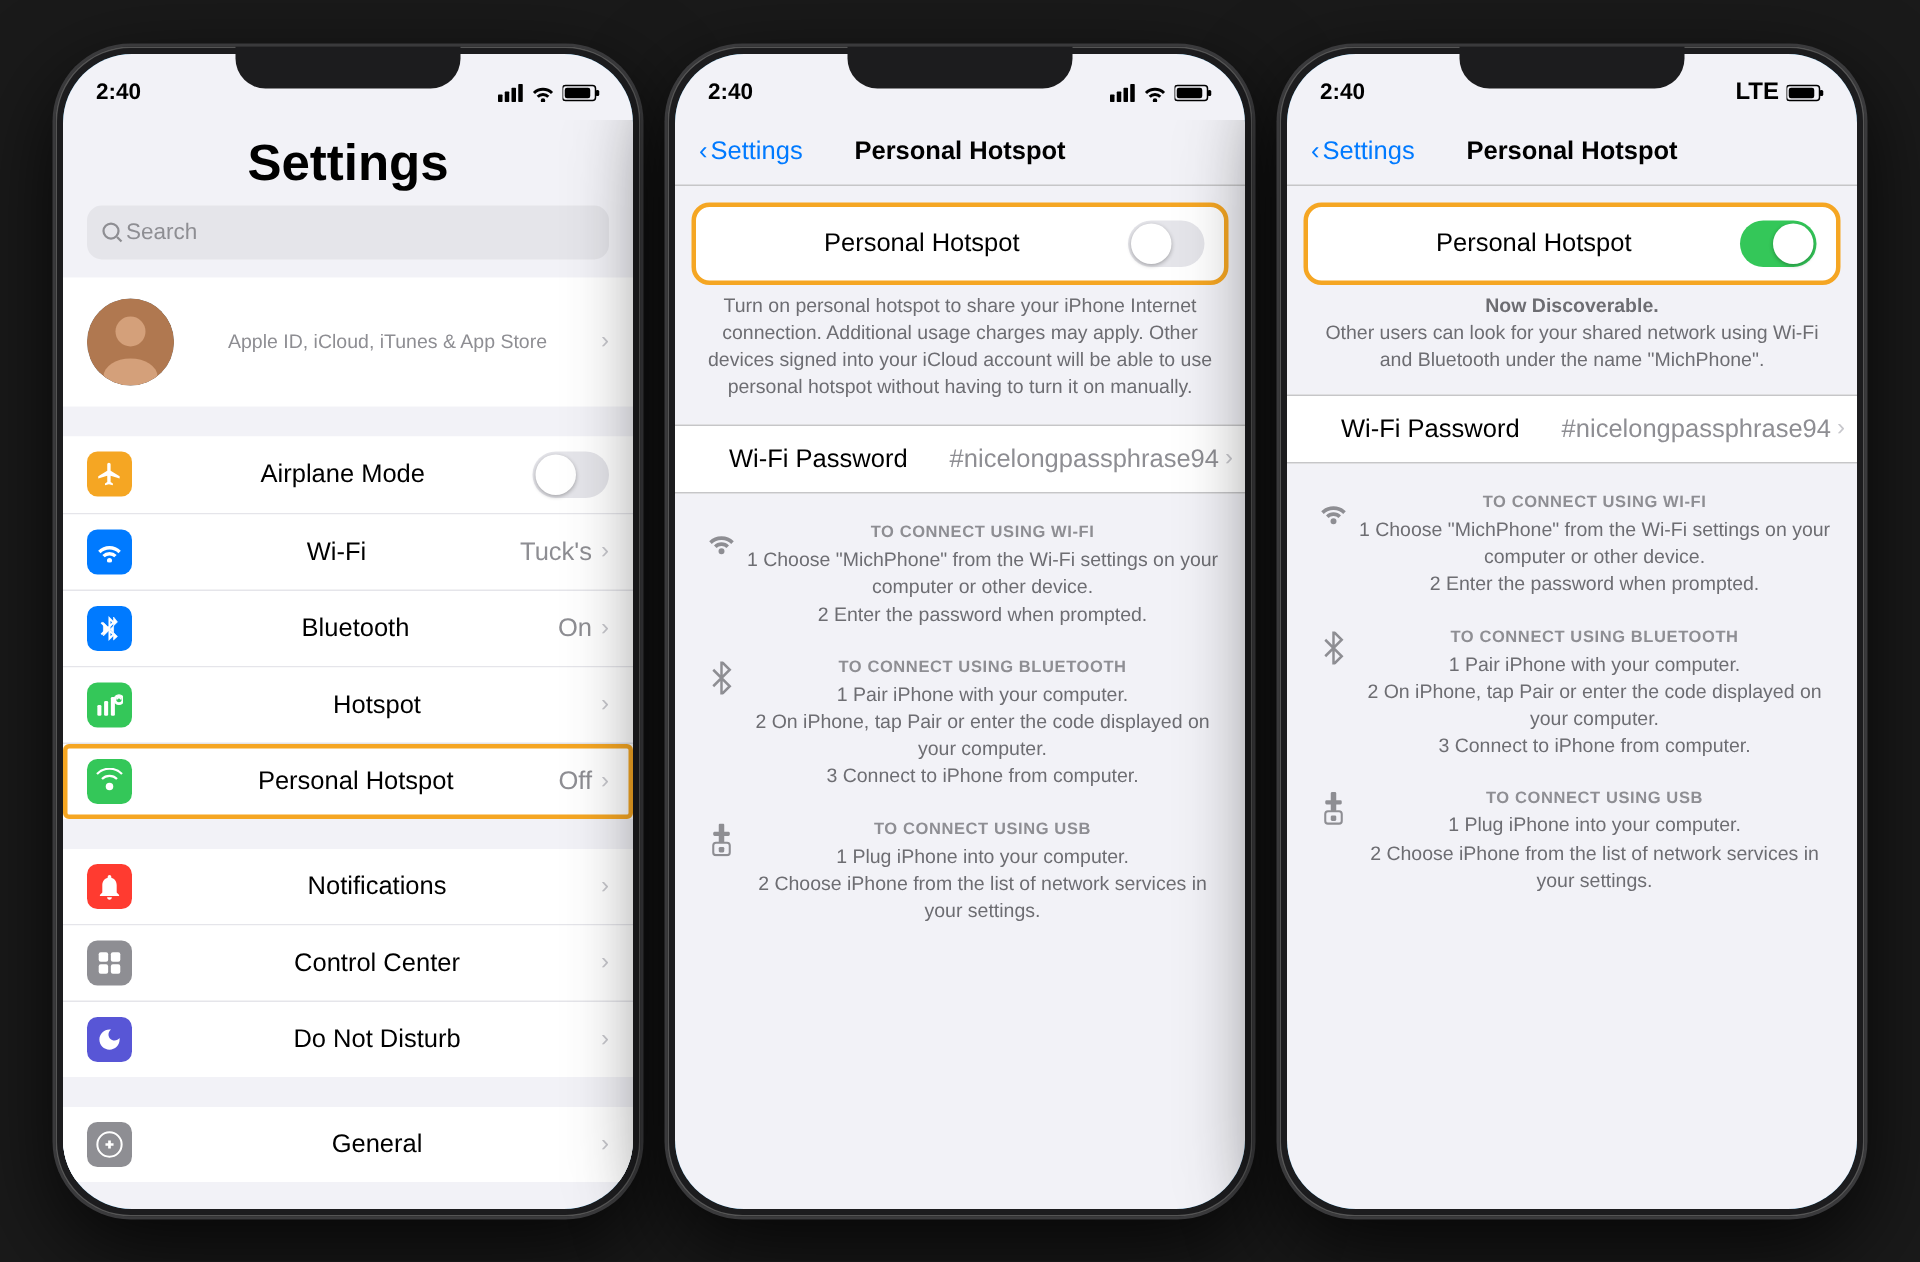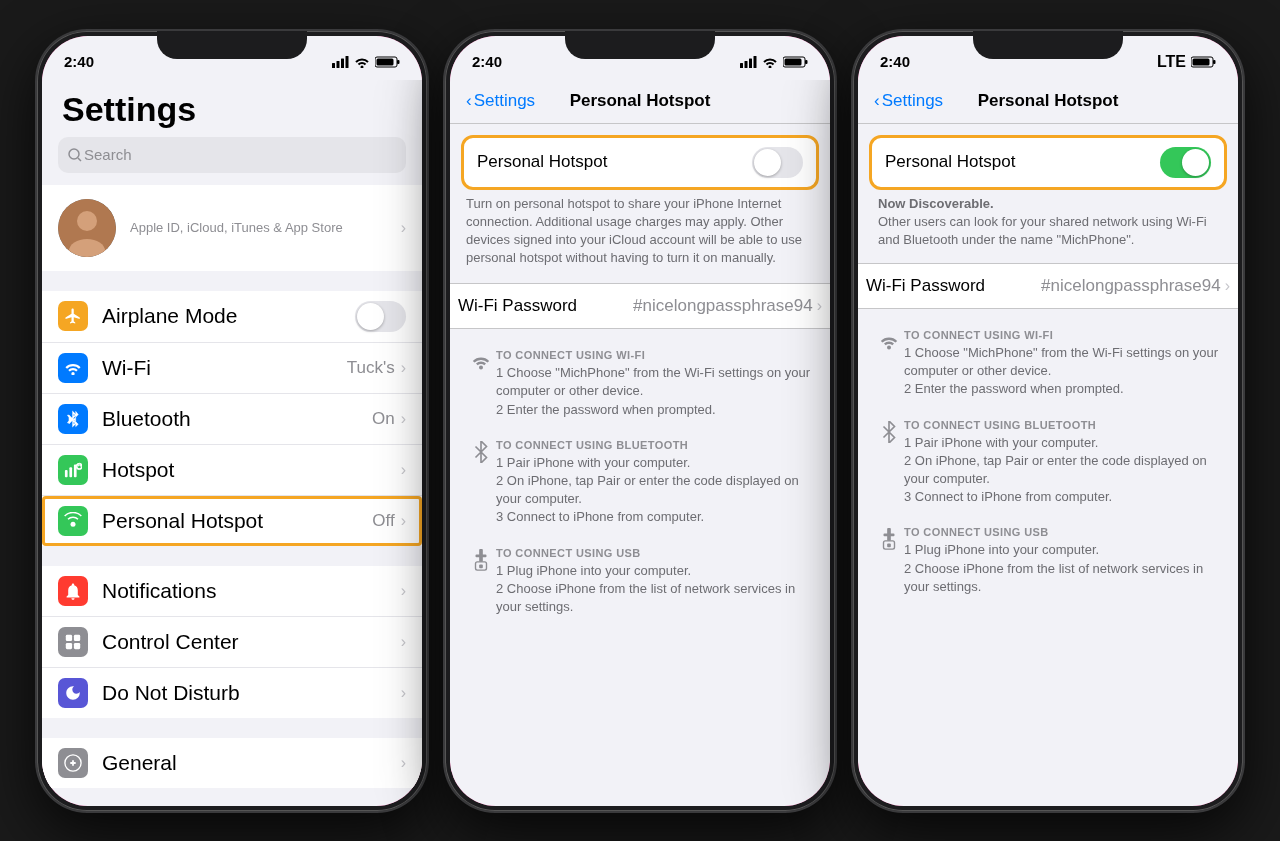--- a/index.html
+++ b/index.html
@@ -27,25 +27,26 @@
       height: 780px;
       background: #1c1c1e;
       border-radius: 50px;
       position: relative;
       box-shadow: 0 0 0 2px #3a3a3c, 0 20px 60px rgba(0,0,0,0.8), inset 0 0 0 1px #555;
       overflow: hidden;
     }
     .phone-inner {
       position: absolute;
       top: 5px; left: 5px; right: 5px; bottom: 5px;
-      background: #ec4899;
+      background: #0369a1;
       border-radius: 46px;
       overflow: hidden;
       display: flex;
       flex-direction: column;
+      text-align: center;
     }
 
     
     .notch {
       position: absolute;
       top: 0; left: 50%;
       transform: translateX(-50%);
       width: 150px;
       height: 28px;
       background: #1c1c1e;
@@ -183,21 +184,21 @@
       border-radius: 7px;
       display: flex;
       align-items: center;
       justify-content: center;
       margin-right: 14px;
       flex-shrink: 0;
       font-size: 16px;
     }
     .row-label {
       flex: 1;
-      font-size: 21px;
+      font-size: 17px;
       color: #000;
     }
     .row-value {
       font-size: 17px;
       color: #8e8e93;
       margin-right: 6px;
     }
 
     
     .toggle {

